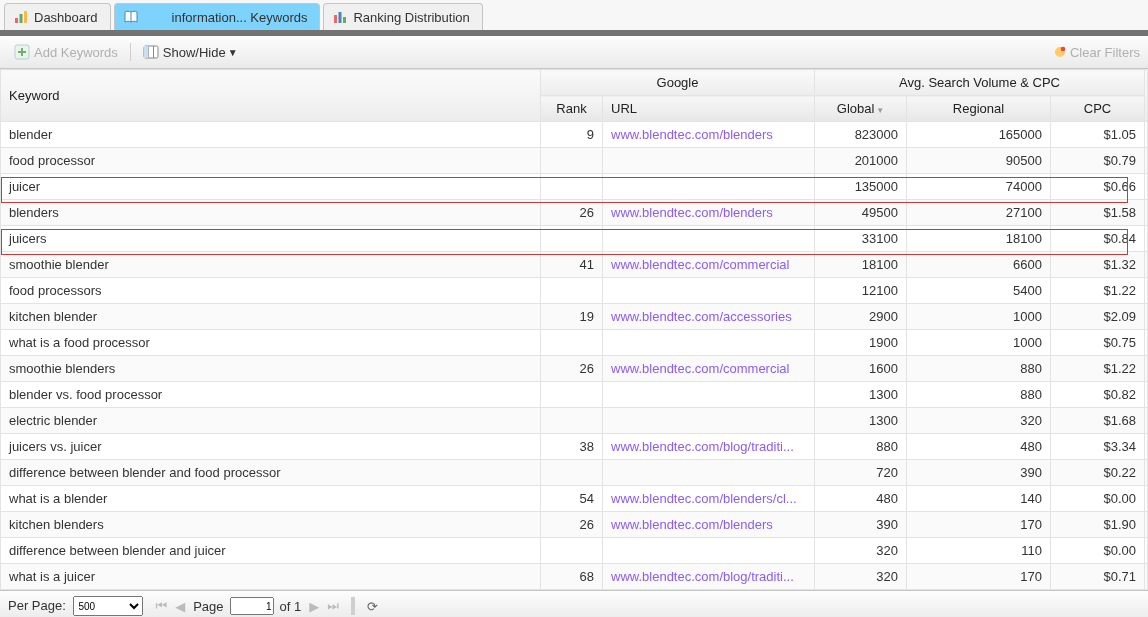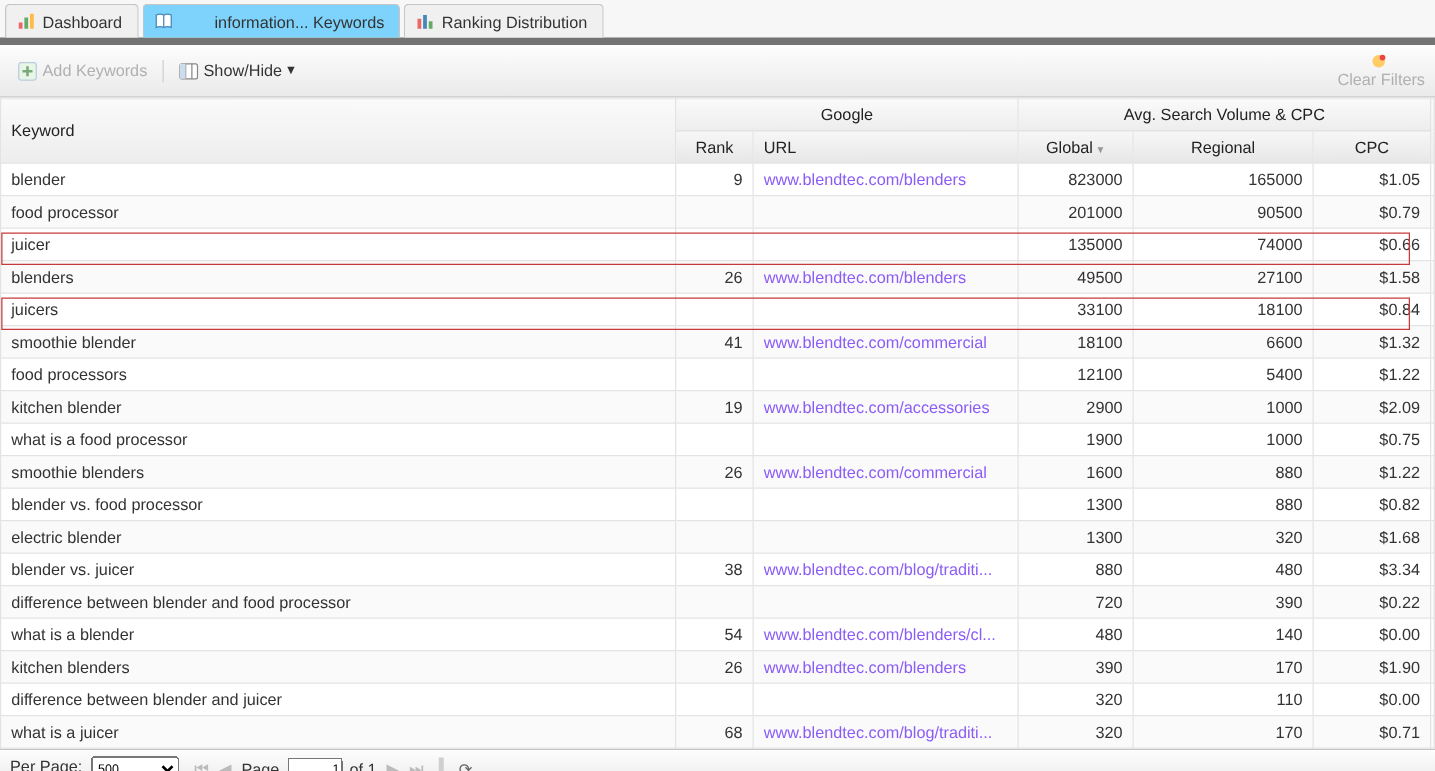--- a/index.html
+++ b/index.html
@@ -12,21 +12,21 @@
   .tab .icon { width: 16px; height: 16px; margin-right: 5px; display: inline-flex; align-items: center; justify-content: center; }
   
   
   .toolbar { display: flex; align-items: center; padding: 6px 8px; background: linear-gradient(#fdfdfd, #eaeaea); border-bottom: 1px solid #c5c5c5; }
   .tool-btn { display: flex; align-items: center; color: #b0b0b0; padding: 2px 6px; cursor: pointer; }
   .tool-btn.enabled { color: #333; }
   .sep { width: 1px; height: 18px; background: #cfcfcf; margin: 0 6px; }
   .tool-btn .icon { width: 16px; height: 16px; margin-right: 4px; }
   .caret { margin-left: 2px; font-size: 10px; }
   .spacer { flex: 1; }
-  .clear-filters { display: flex; align-items: center; color: #b0b0b0; cursor: pointer; flex-direction: column; }
+  .clear-filters { display: flex; align-items: center; color: #b0b0b0; cursor: pointer; }
   .clear-filters .icon { width: 14px; height: 14px; margin-right: 3px; }
   
   
   .table-wrap { position: relative; }
   .grid { width: 100%; border-collapse: collapse; table-layout: fixed; }
   .grid th, .grid td { border: 1px solid #e3e3e3; padding: 5px 8px; height: 26px; font-weight: normal; text-align: left; overflow: hidden; white-space: nowrap; text-overflow: ellipsis; }
   .grid thead th { background: linear-gradient(#fafafa,#ededed); color: #222; text-align: center; }
   .grid thead tr.row2 th { background: linear-gradient(#f7f7f7,#e7e7e7); }
   .col-keyword { width: 540px; }
   .col-rank { width: 62px; text-align: right !important; }
@@ -253,21 +253,21 @@
         <tr data-name="table-row">
           <td class="col-keyword" data-name="cell-keyword">electric blender</td>
           <td class="col-rank" data-name="cell-rank"></td>
           <td class="col-url" data-name="cell-url"></td>
           <td class="col-global" data-name="cell-global">1300</td>
           <td class="col-regional" data-name="cell-regional">320</td>
           <td class="col-cpc" data-name="cell-cpc">$1.68</td>
           <td data-name="cell-end"></td>
         </tr>
         <tr data-name="table-row">
-          <td class="col-keyword" data-name="cell-keyword">blender vs. juicer</td>
+          <td class="col-keyword" data-name="cell-keyword">juicers vs. juicer</td>
           <td class="col-rank" data-name="cell-rank">38</td>
           <td class="col-url" data-name="cell-url"><a href="#" data-name="url-link">www.blendtec.com/blog/traditi...</a></td>
           <td class="col-global" data-name="cell-global">880</td>
           <td class="col-regional" data-name="cell-regional">480</td>
           <td class="col-cpc" data-name="cell-cpc">$3.34</td>
           <td data-name="cell-end"></td>
         </tr>
         <tr data-name="table-row">
           <td class="col-keyword" data-name="cell-keyword">difference between blender and food processor</td>
           <td class="col-rank" data-name="cell-rank"></td>

